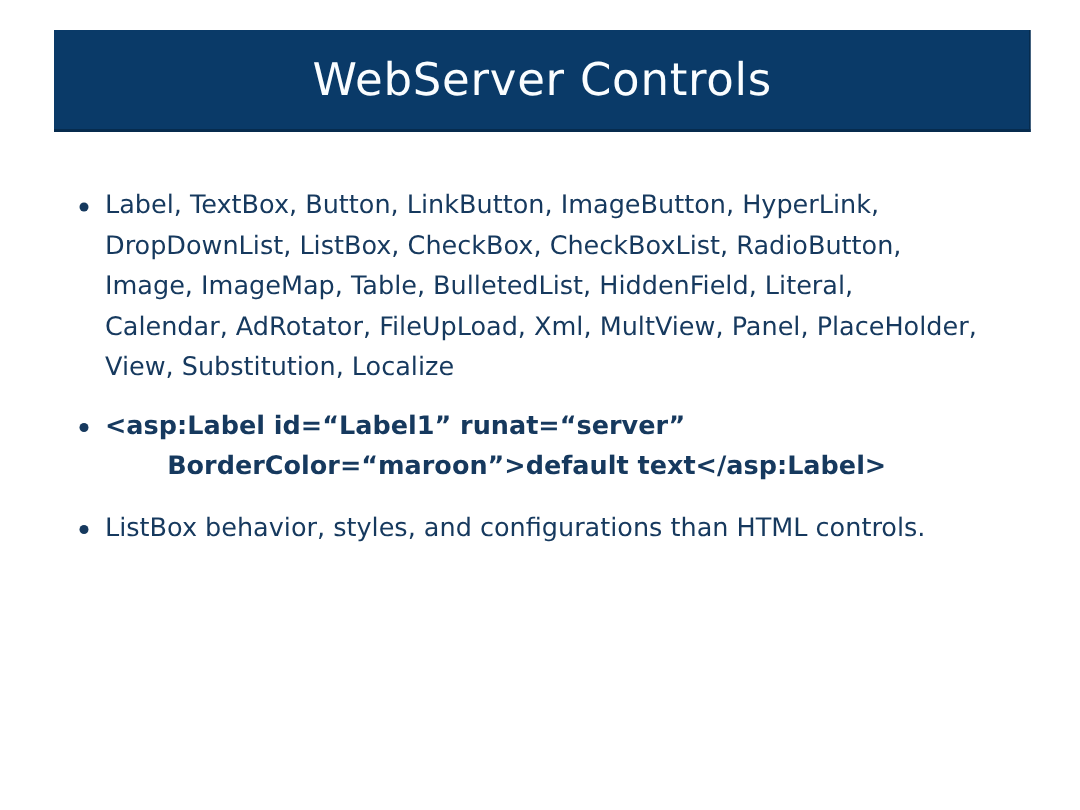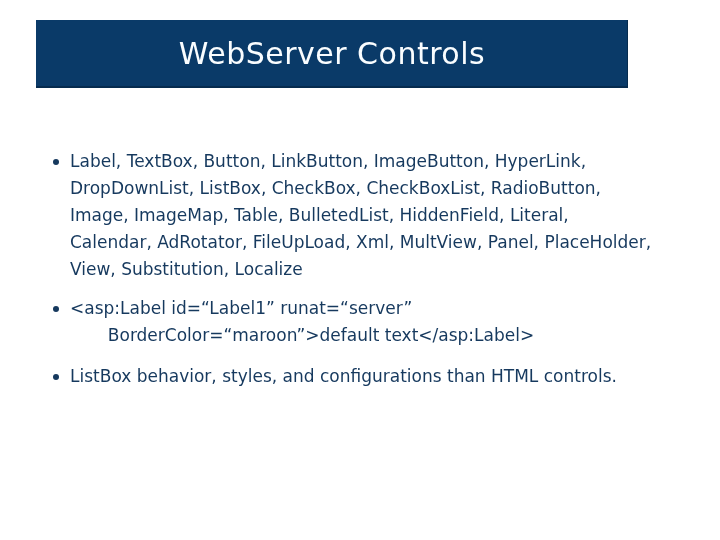--- a/index.html
+++ b/index.html
@@ -12,42 +12,42 @@
   body{
     width:720px;height:540px;
     background:#ffffff;
     font-family:"DejaVu Sans","Liberation Sans",sans-serif;
     position:relative;
     overflow:hidden;
   }
   .title-bar{
     position:absolute;
     left:36px;top:20px;
-    width:592px;height:68px;
+    width:651px;height:68px;
     background:var(--header-bg);
     box-shadow:inset 0 -2px 0 var(--header-edge), inset -1px 0 0 var(--header-edge);
     display:flex;align-items:center;justify-content:center;
   }
   .title-bar .slide-title{
     color:var(--header-text);
     font-size:30px;
     line-height:1;
     letter-spacing:0.5px;
     white-space:nowrap;
   }
   .bullet-list{
     position:absolute;
-    left:52px;top:124px;right:8px;margin-top:24px;
+    left:52px;top:124px;right:8px;
   }
   .bullet-item{
     display:flex;
     align-items:flex-start;
   }
   .bullet-item.b1{margin-bottom:12px;}
-  .bullet-item.b2{margin-bottom:14px;}
+  .bullet-item.b2{margin-bottom:14px;font-weight:bold;}
   .bullet-marker{
     flex:0 0 18px;
     position:relative;
     height:27px;
   }
   .bullet-marker .dot{
     position:absolute;
     left:1px;top:11px;
     width:6px;height:6px;
     border-radius:50%;

